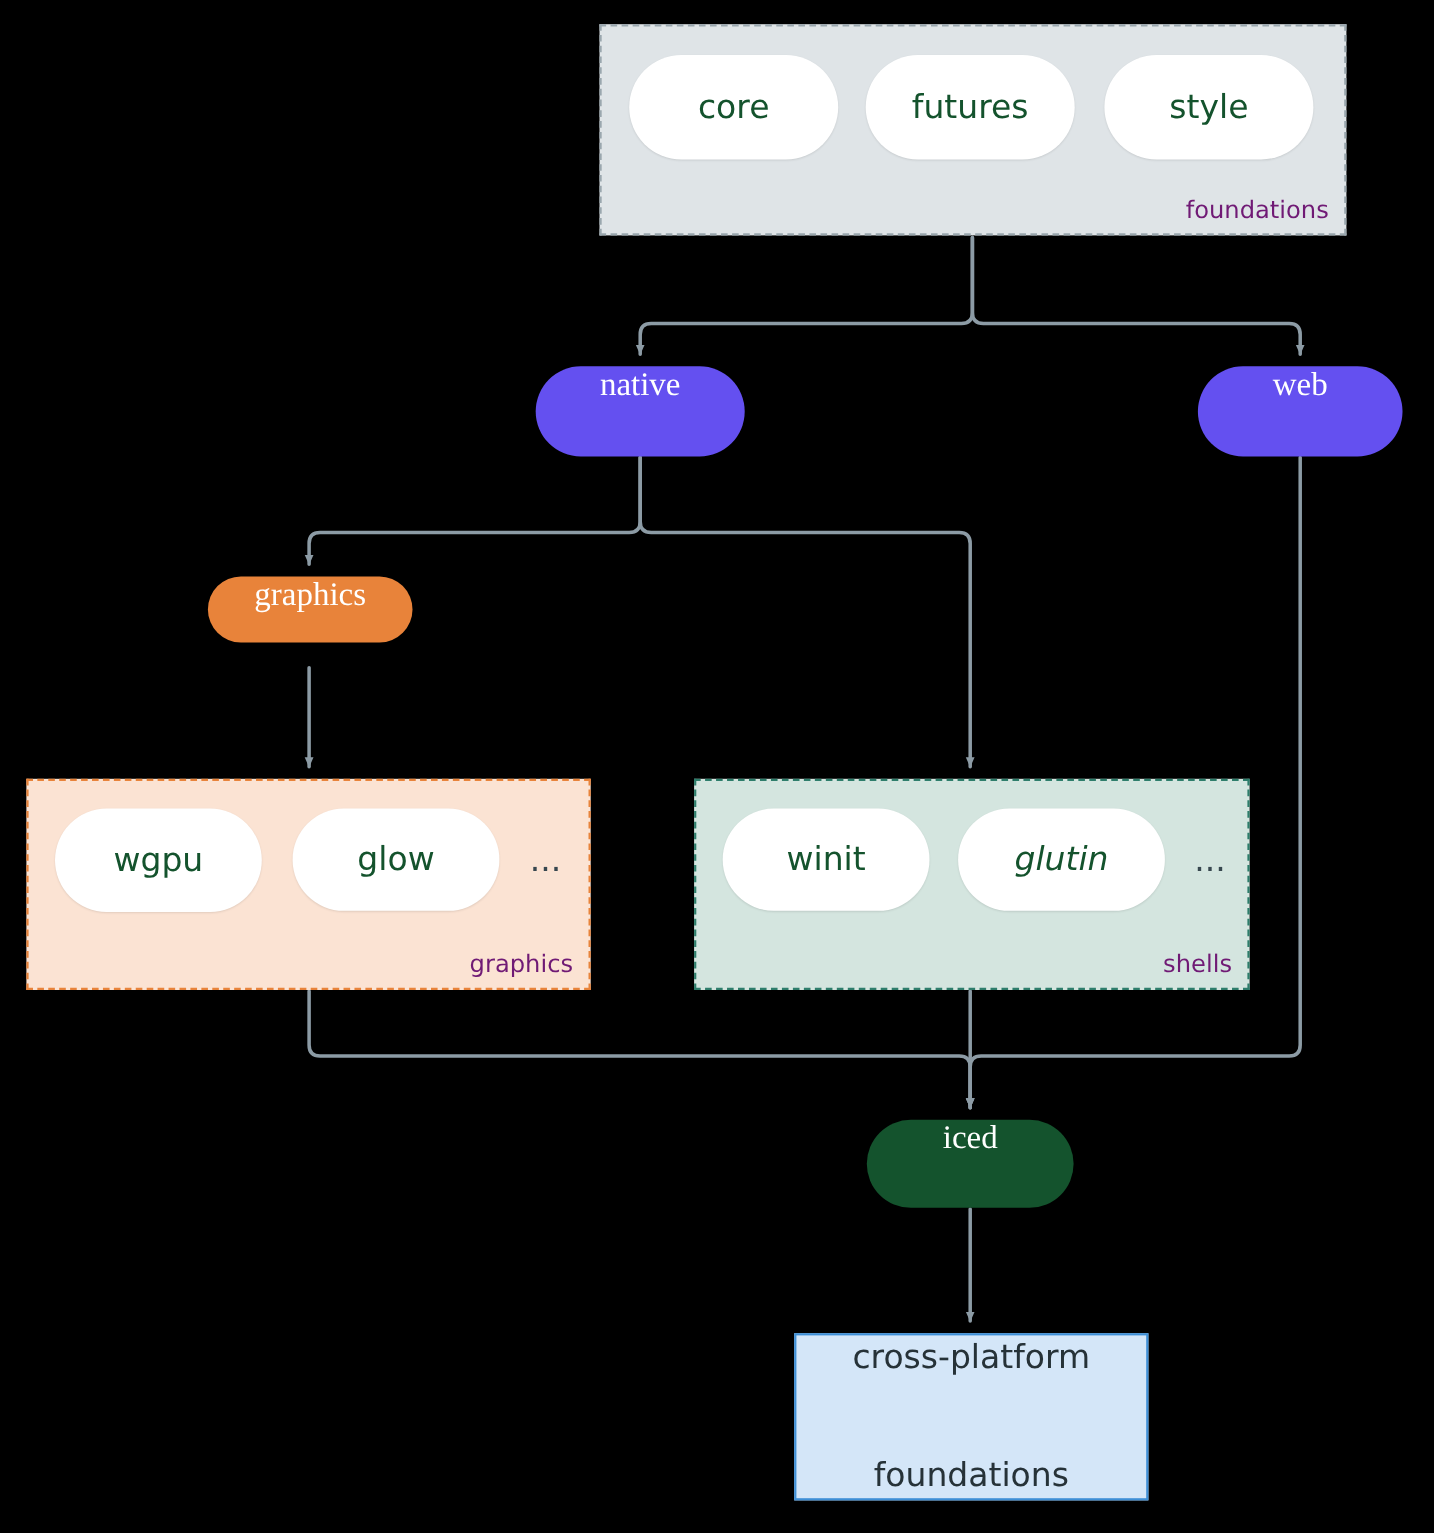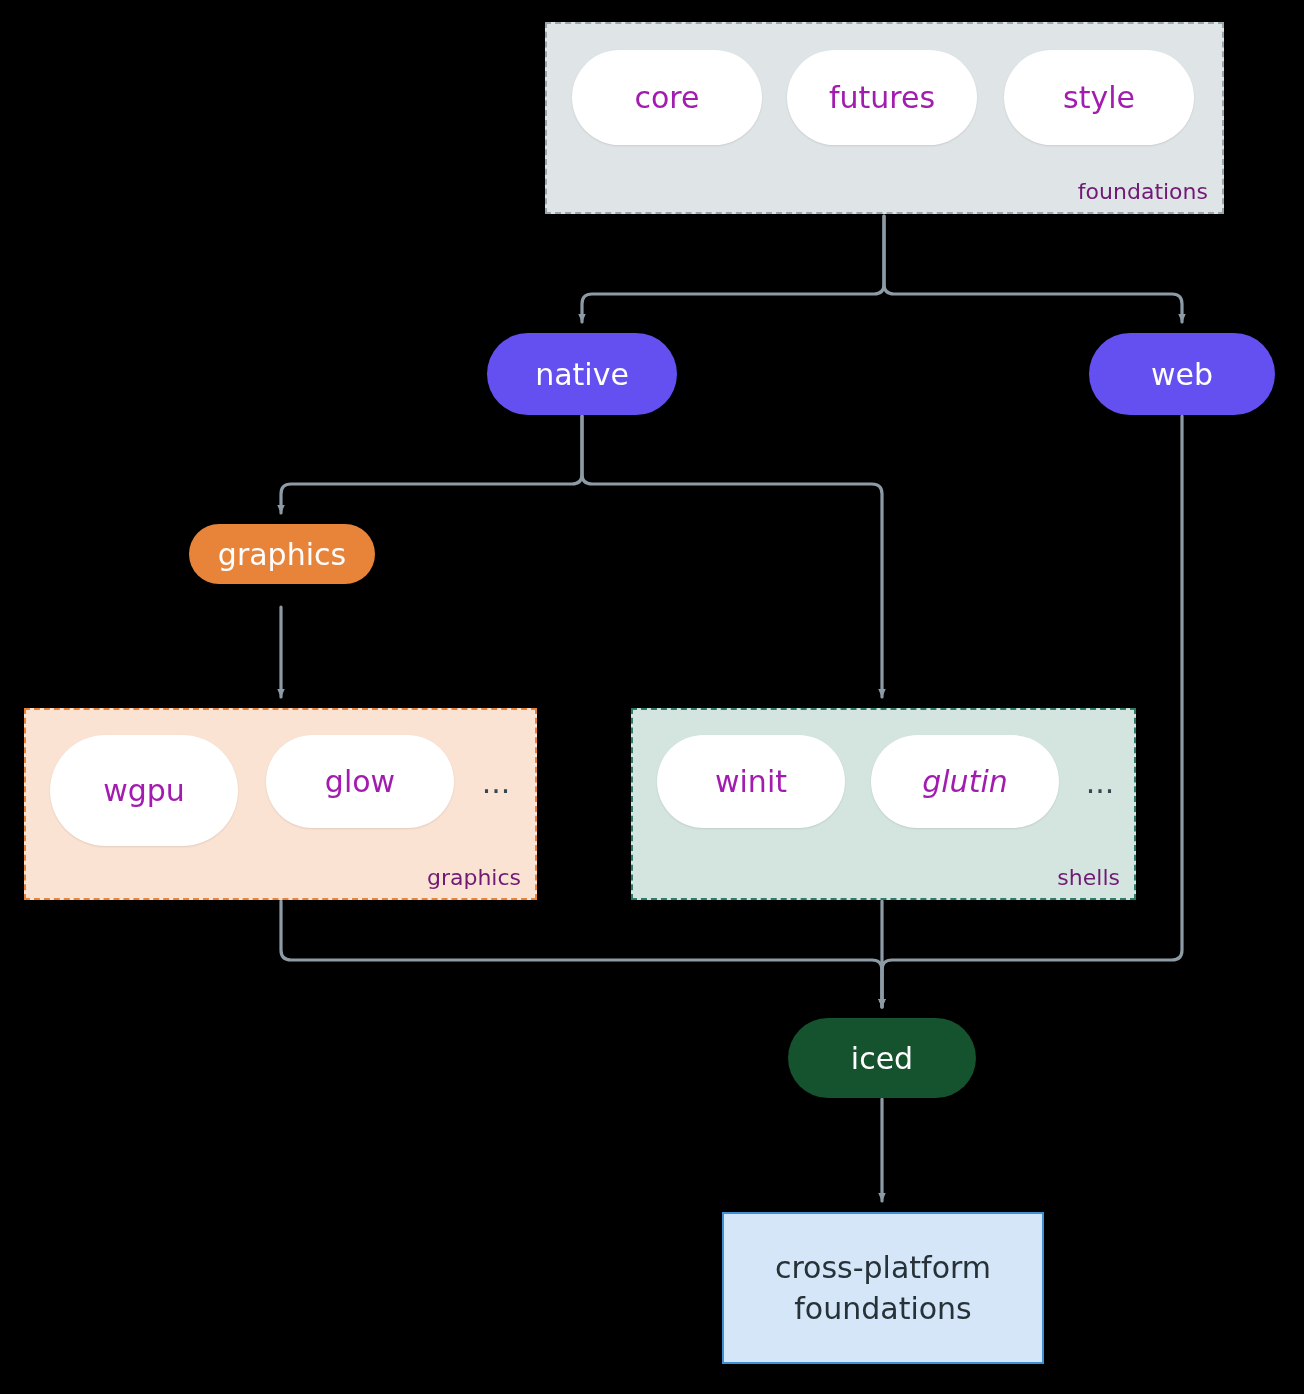--- a/index.html
+++ b/index.html
@@ -35,50 +35,51 @@
     color: #701a75;
     white-space: nowrap;
   }
   .pill {
     position: absolute;
     box-sizing: border-box;
     display: flex;
     align-items: center;
     justify-content: center;
     background: #ffffff;
-    color: #a21caf;
+    color: #14532d;
     font-size: 30px;
     border-radius: 100px;
     box-shadow: 0 1px 2px rgba(0,0,0,0.10);
   }
   .node {
     position: absolute;
     box-sizing: border-box;
     display: flex;
-    align-items: center;
+    align-items: flex-start;
     justify-content: center;
     color: #ffffff;
     font-size: 30px;
     border-radius: 100px;
+    font-family: Liberation Serif, serif;
   }
   .ellipsis {
     position: absolute;
     font-size: 30px;
     color: #37474f;
     display: flex;
     align-items: center;
     justify-content: center;
   }
   .rect-box {
     position: absolute;
     box-sizing: border-box;
     display: flex;
     flex-direction: column;
     align-items: center;
-    justify-content: center;
+    justify-content: space-between;
     font-size: 30px;
     line-height: 1.38;
     color: #263238;
     text-align: center;
   }
 </style>
 </head>
 <body>
 
 <div id="canvas">
@@ -116,21 +117,21 @@
   <div class="pill" style="left:787px; top:50px; width:190px; height:95px;text-align:center;">
     <span>futures</span>
   </div>
   <div class="pill" style="left:1004px; top:50px; width:190px; height:95px;">
     <span>style</span>
   </div>
 
   <div class="cluster" style="left:24px; top:708px; width:513px; height:192px; background:#fbe3d3; border:2px dashed #e8833a;">
     <span class="cluster-label">graphics</span>
   </div>
-  <div class="pill" style="left:50px; top:735px; width:188px; height:111px;">
+  <div class="pill" style="left:50px; top:735px; width:188px; height:94px;">
     <span>wgpu</span>
   </div>
   <div class="pill" style="left:266px; top:735px; width:188px; height:93px;">
     <span>glow</span>
   </div>
   <div class="ellipsis" style="left:466px; top:755px; width:60px; height:54px;">
     <span>...</span>
   </div>
 
   <div class="cluster" style="left:631px; top:708px; width:505px; height:192px; background:#d4e5df; border:2px dashed #2e7d6b;">

